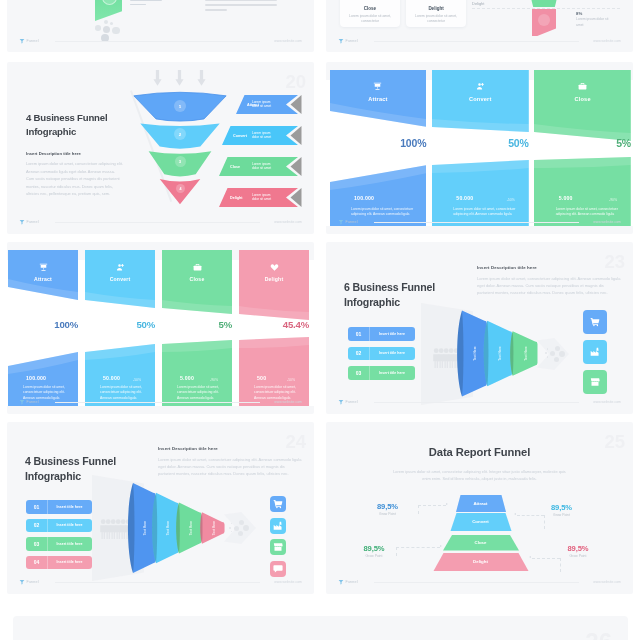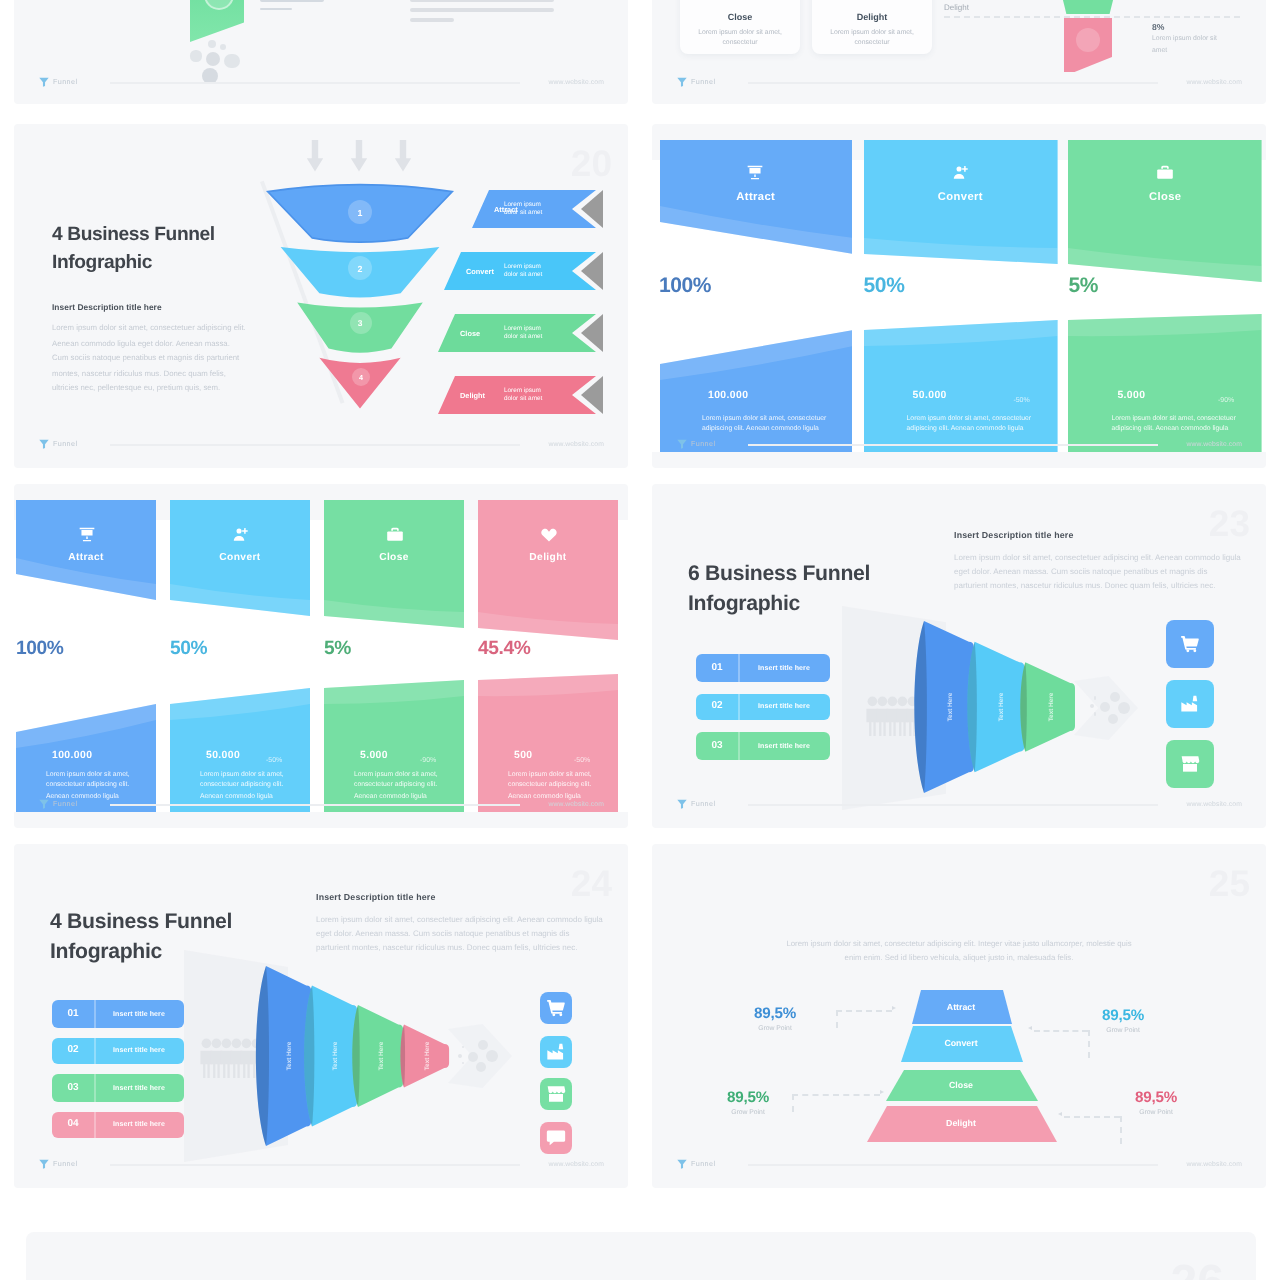--- a/index.html
+++ b/index.html
@@ -80,21 +80,21 @@
   .s20-arrows{position:absolute;left:146px;top:8px;width:62px;height:16px;}
   .s20-arrows svg{position:absolute;top:0;width:9px;height:16px;}
   .s20-funnel{position:absolute;left:125px;top:28px;width:96px;height:116px;}
   .s20-diag{position:absolute;left:123px;top:29px;width:2.2px;height:118px;background:#eceef1;
     transform:rotate(-20deg);transform-origin:top left;}
 
   
   .colwrap{position:absolute;}
   .colTop{position:absolute;overflow:hidden;}
   .colBot{position:absolute;overflow:hidden;}
-  .pct{position:absolute;font-size:10.5px;font-weight:700;text-align:left;letter-spacing:-.2px;}
+  .pct{position:absolute;font-size:10.5px;font-weight:700;text-align:right;letter-spacing:-.2px;}
 
   
   .s23-title{position:absolute;left:20px;font-size:10.6px;line-height:1.42;letter-spacing:-.15px;}
   .s23-sub{position:absolute;font-size:4.4px;letter-spacing:.1px;}
   .s23-body{position:absolute;font-size:4px;line-height:1.8;color:#c9cfd7;}
   .pill{position:absolute;height:13.5px;border-radius:3px;overflow:hidden;z-index:2;}
   .pill .pn{position:absolute;left:0;top:0;bottom:0;width:21px;display:flex;align-items:center;justify-content:center;
     font-size:5px;font-weight:700;color:#fff;border-right:0.8px solid rgba(255,255,255,.30);}
   .pill .pl{position:absolute;left:21px;right:0;top:0;bottom:0;display:flex;align-items:center;justify-content:center;
     font-size:3.5px;font-weight:700;color:#fff;letter-spacing:.05px;}
@@ -692,20 +692,21 @@
           <path d="M2.6 3.6h18.8l-7.3 8.8v7.4l-4.2 1.8v-9.2z" fill="#7ec2e9"></path>
         </svg>
     <div class="flogo">Funnel</div>
     <div class="hr"></div>
     <div class="fweb">www.website.com</div>
   </div>
 </div>
 
 <div class="slide col-r row4">
   <div class="slidenum">25</div>
+  <div class="s25-title ttl">Data Report Funnel</div>
   <div class="s25-body lorem">Lorem ipsum dolor sit amet, consectetur adipiscing elit. Integer vitae justo ullamcorper, molestie quis</div>
   <div class="s25-body b2 lorem">enim enim. Sed id libero vehicula, aliquet justo in, malesuada felis.</div>
   <svg class="pyr" style="left:99.5px;top:71.0px;width:110.0px;height:80.0px" viewBox="0 0 110.0 80.0">
     <path d="M34.5 2.0 H75.5 L80.0 19.0 H30.0 Z" fill="#66abf8"></path>
     <path d="M30.5 20.0 H79.5 L85.5 38.0 H24.5 Z" fill="#63cffa"></path>
     <path d="M26.0 42.0 H84.0 L93.0 57.5 H17.0 Z" fill="#76dfa3"></path>
     <path d="M17.5 60.0 H92.5 L102.5 78.0 H7.5 Z" fill="#f49db0"></path>
   </svg>
   <div class="pyrlab" style="left:99.5px;width:110px;top:78.9px">Attract</div>
   <div class="pyrlab" style="left:99.5px;width:110px;top:97.4px">Convert</div>

